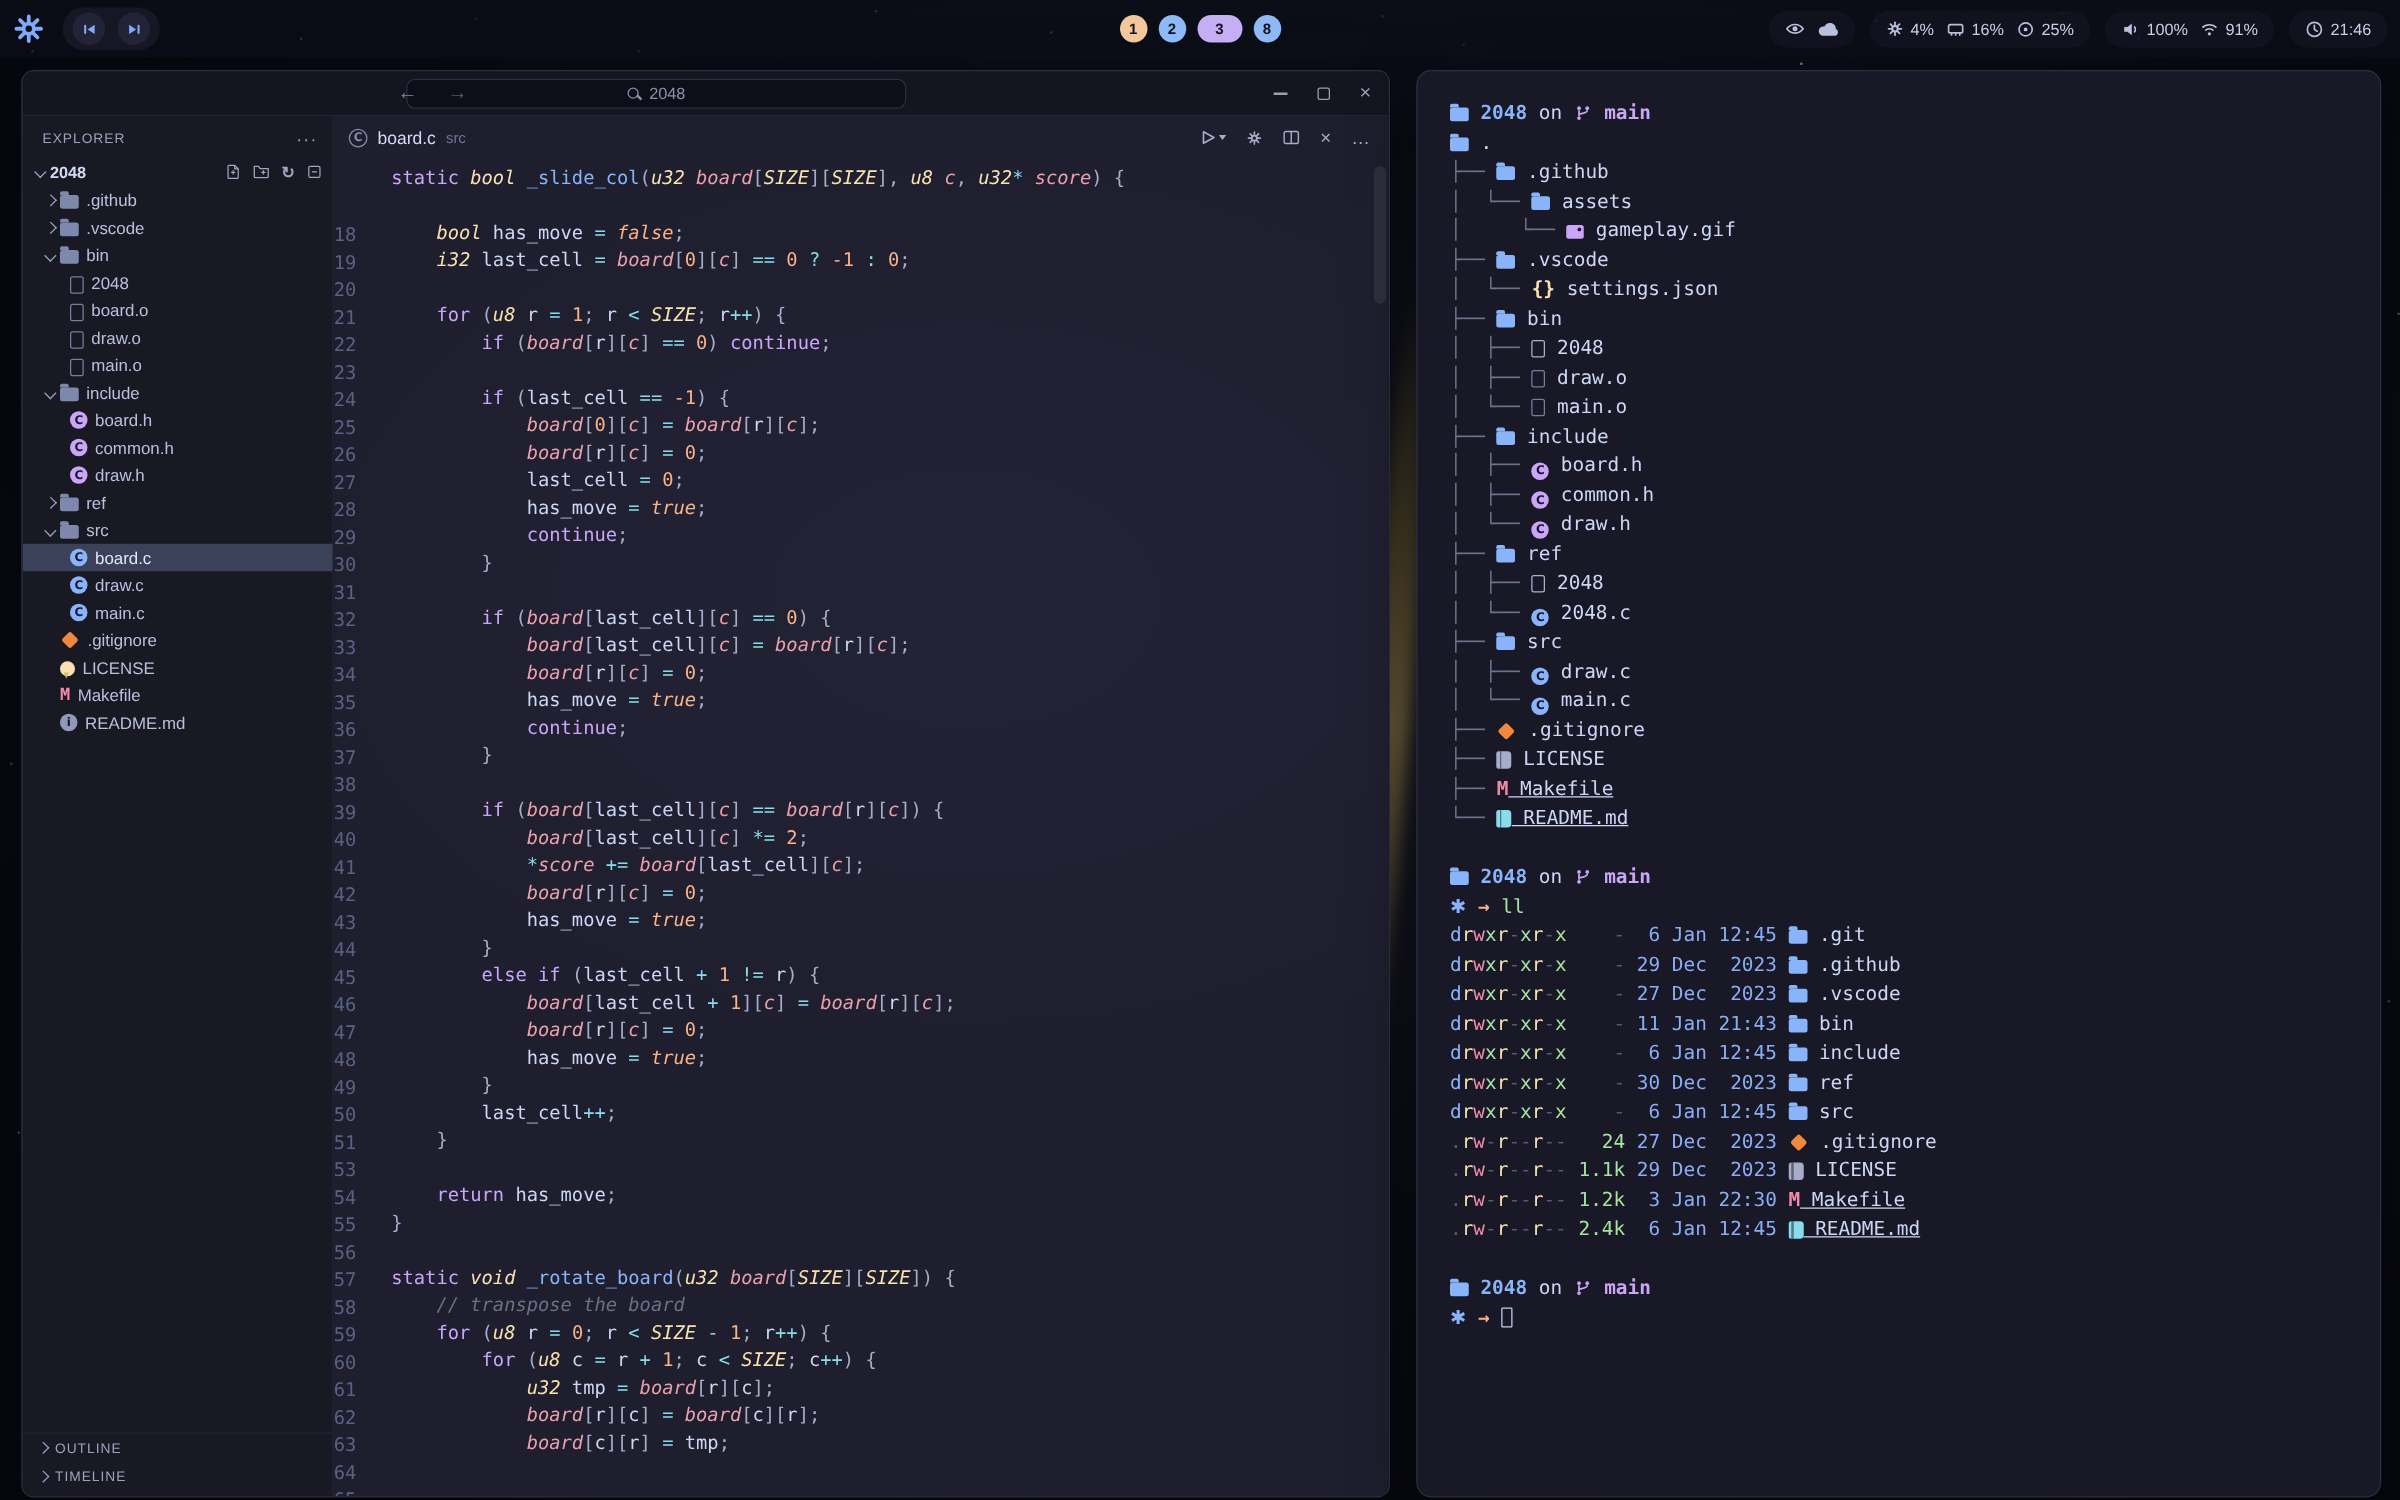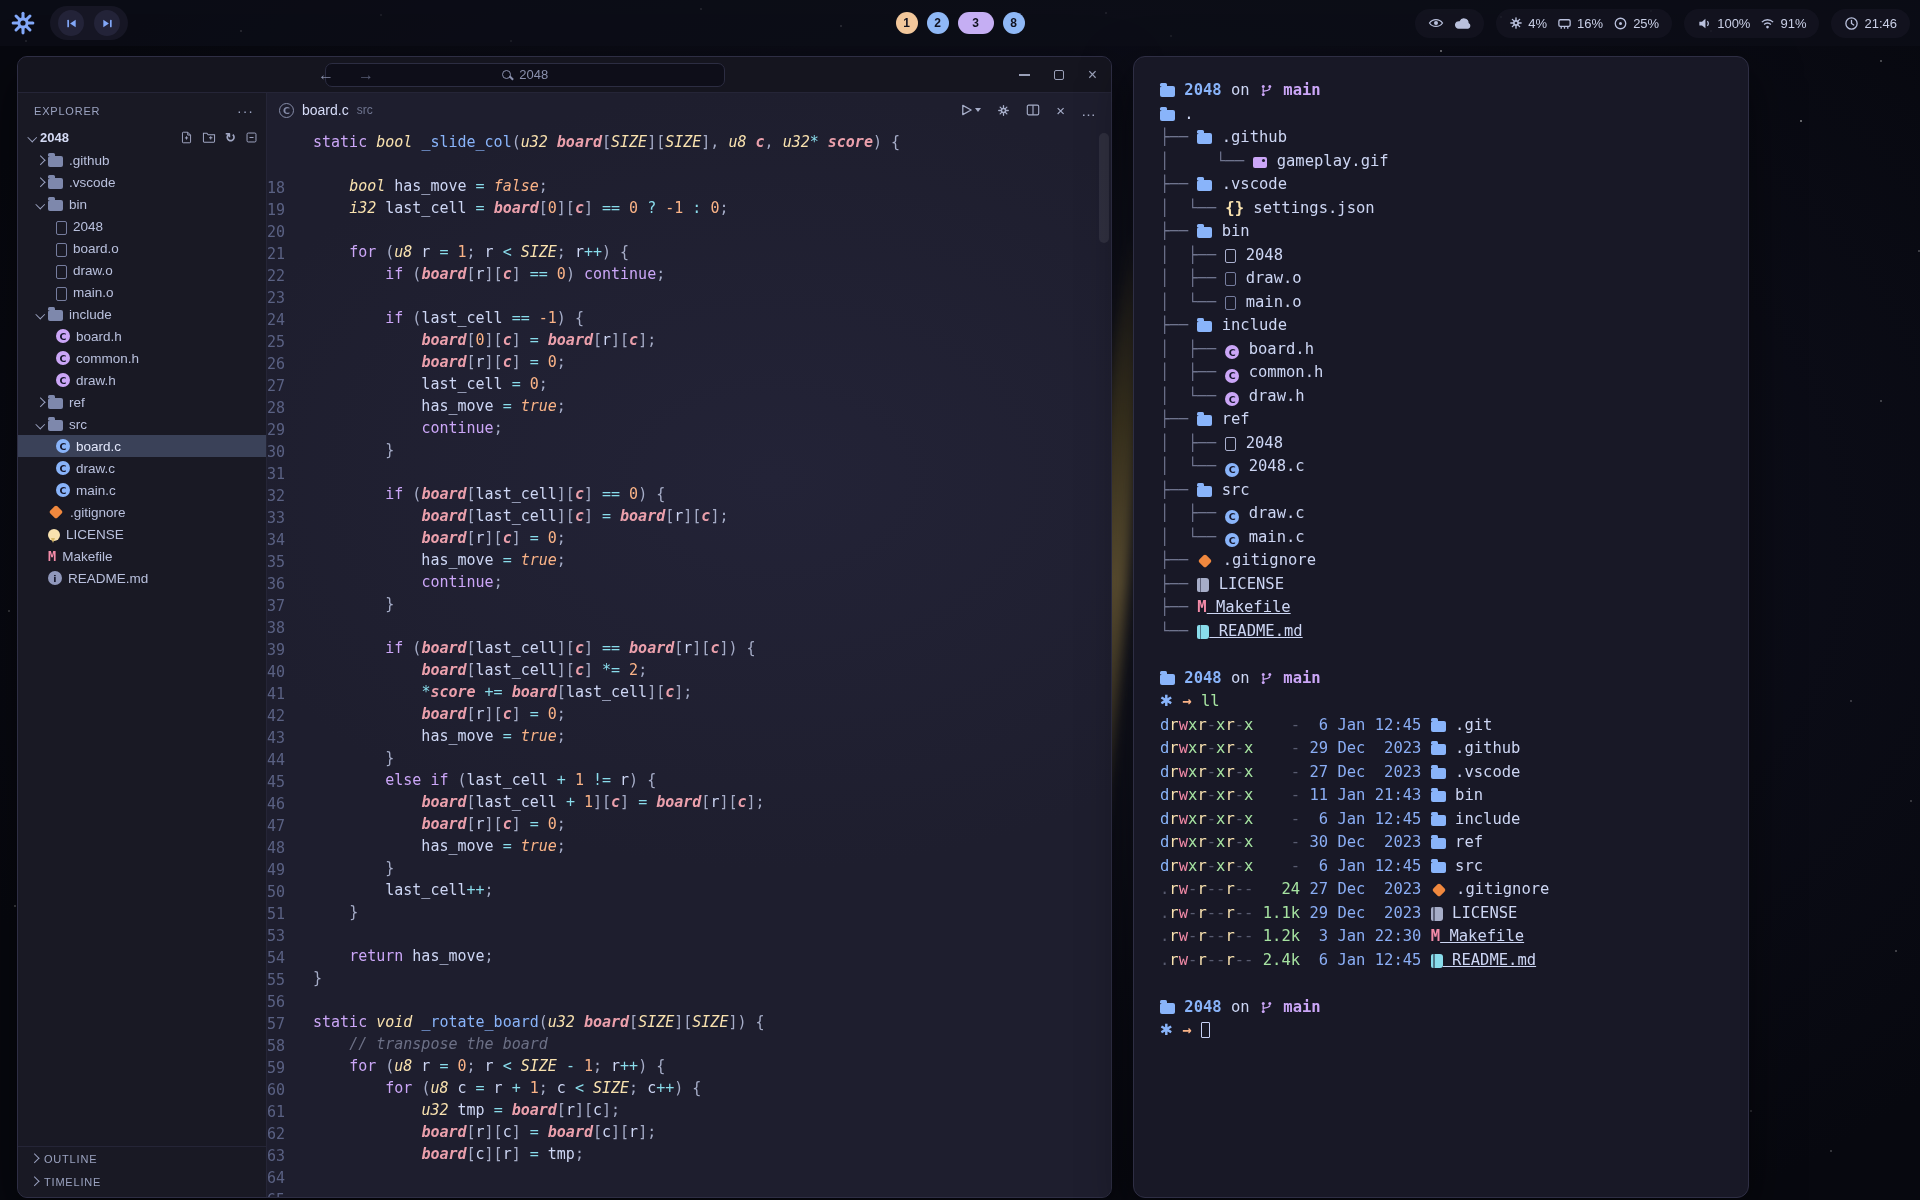--- a/index.html
+++ b/index.html
@@ -104,30 +104,30 @@
   .ic-x { font-size:15px; }
   .ic-more { font-size:15px; letter-spacing:1px; }
   .code-wrap { flex:1; position:relative; padding-top:4px; overflow:hidden;
                font-family:"DejaVu Sans Mono", monospace; font-size:15px; line-height:22px; }
   .cl { display:flex; height:22px; }
   .ln { width:46px; flex:none; text-align:left; padding-right:16px; color:#5a6183;margin-top:46px; }
   .ct { white-space:pre; }
   .tk-k { color:#cba6f7; }
   .tk-t { color:#f9e2af; font-style:italic; }
   .tk-f { color:#89b4fa; }
-  .tk-p { color:#eba0ac; font-style:italic;font-weight:bold; }
+  .tk-p { color:#eba0ac; font-style:italic; }
   .tk-x { color:#cdd6f4; }
   .tk-d { color:#a6adc8; }
   .tk-o { color:#89dceb; }
   .tk-n { color:#fab387; }
   .tk-b { color:#fab387; font-style:italic; }
   .tk-c { color:#6c7086; font-style:italic; }
   .scrollthumb { position:absolute; right:2px; top:6px; width:10px; height:110px; background:rgba(255,255,255,.08); border-radius:5px; cursor:pointer; }
   
-  .terminal { left:1133px; top:56px; width:616px; height:1142px; border-radius:12px;
+  .terminal { left:1133px; top:56px; width:772px; height:1142px; border-radius:12px;
               background:radial-gradient(900px 700px at 40% 30%, #1d1d2e 0%, #17condition 0) ,#181826; background:#181826;
               padding:22px 0 0 26px; font-family:"DejaVu Sans Mono","DejaVu Sans", monospace; font-size:15.5px; color:#cdd6f4; }
   .tline { white-space:pre; height:23.5px; line-height:23.5px; }
   .s-fg { color:#cdd6f4; }
   .s-blue { color:#89b4fa; }
   .s-mauve { color:#cba6f7; }
   .s-bold { font-weight:bold; }
   .s-green { color:#a6e3a1; }
   .s-teal { color:#94e2d5; }
   .s-arrow { color:#fab387; font-weight:bold; }
@@ -695,20 +695,21 @@
             <path d="M11.5 5.5c0 2.6-4.2 2.6-7 3.4"></path>
           </g>
           <g fill="#cba6f7">
             <circle cx="4.5" cy="3.8" r="1.6"></circle>
             <circle cx="4.5" cy="12.2" r="1.6"></circle>
             <circle cx="11.5" cy="3.8" r="1.6"></circle>
           </g>
         </svg><span class="s-mauve s-bold"> main</span></div>
       <div class="tline"><span class="ti ti-folder"></span><span class="s-fg"> .</span></div>
       <div class="tline"><span class="s-treepre">├── </span><span class="ti ti-folder"></span><span class="s-fg"> .github</span></div>
+      <div class="tline"><span class="s-treepre">│  └── </span><span class="ti ti-folder"></span><span class="s-fg"> assets</span></div>
       <div class="tline"><span class="s-treepre">│     └── </span><span class="ti ti-img"></span><span class="s-fg"> gameplay.gif</span></div>
       <div class="tline"><span class="s-treepre">├── </span><span class="ti ti-folder"></span><span class="s-fg"> .vscode</span></div>
       <div class="tline"><span class="s-treepre">│  └── </span><span class="ti-txt ti-json">{}</span><span class="s-fg"> settings.json</span></div>
       <div class="tline"><span class="s-treepre">├── </span><span class="ti ti-folder"></span><span class="s-fg"> bin</span></div>
       <div class="tline"><span class="s-treepre">│  ├── </span><span class="ti ti-doc"></span><span class="s-fg"> 2048</span></div>
       <div class="tline"><span class="s-treepre">│  ├── </span><span class="ti ti-doc ti-doc--dim"></span><span class="s-fg"> draw.o</span></div>
       <div class="tline"><span class="s-treepre">│  └── </span><span class="ti ti-doc ti-doc--dim"></span><span class="s-fg"> main.o</span></div>
       <div class="tline"><span class="s-treepre">├── </span><span class="ti ti-folder"></span><span class="s-fg"> include</span></div>
       <div class="tline"><span class="s-treepre">│  ├── </span><span class="ti ti-circ ti-circ--mauve">C</span><span class="s-fg"> board.h</span></div>
       <div class="tline"><span class="s-treepre">│  ├── </span><span class="ti ti-circ ti-circ--mauve">C</span><span class="s-fg"> common.h</span></div>

